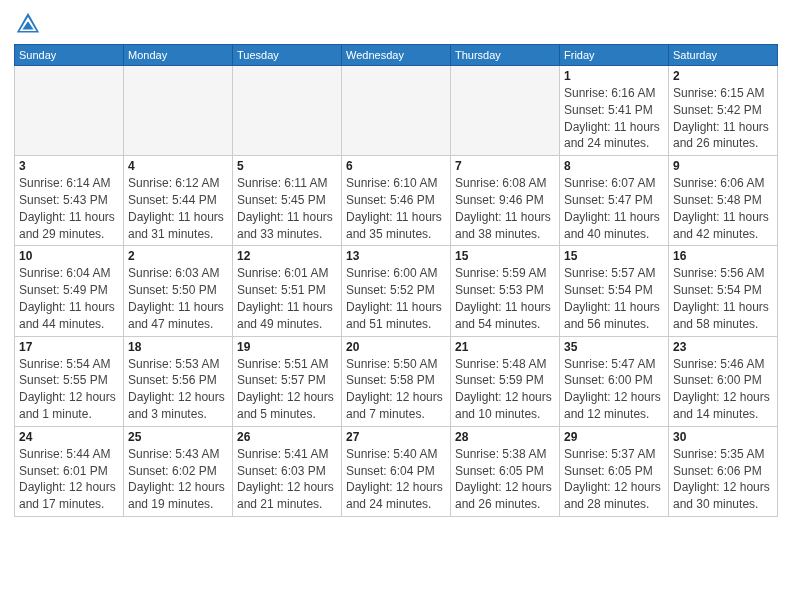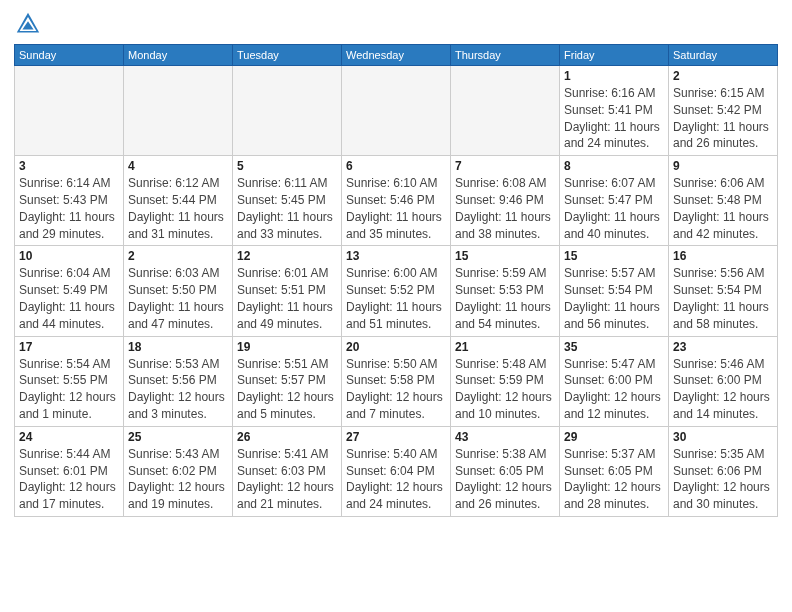--- a/index.html
+++ b/index.html
@@ -325,21 +325,21 @@
 and 21 minutes.</div>
           </td>
           <td>
             <span class="day-number">27</span>
             <div class="day-info">Sunrise: 5:40 AM
 Sunset: 6:04 PM
 Daylight: 12 hours
 and 24 minutes.</div>
           </td>
           <td>
-            <span class="day-number">43</span>
+            <span class="day-number">28</span>
             <div class="day-info">Sunrise: 5:38 AM
 Sunset: 6:05 PM
 Daylight: 12 hours
 and 26 minutes.</div>
           </td>
           <td>
             <span class="day-number">29</span>
             <div class="day-info">Sunrise: 5:37 AM
 Sunset: 6:05 PM
 Daylight: 12 hours

